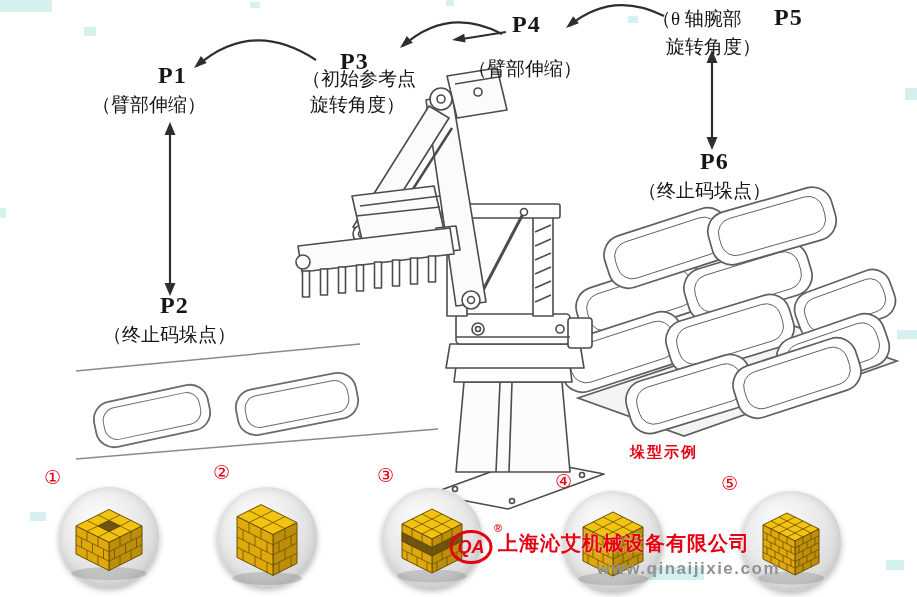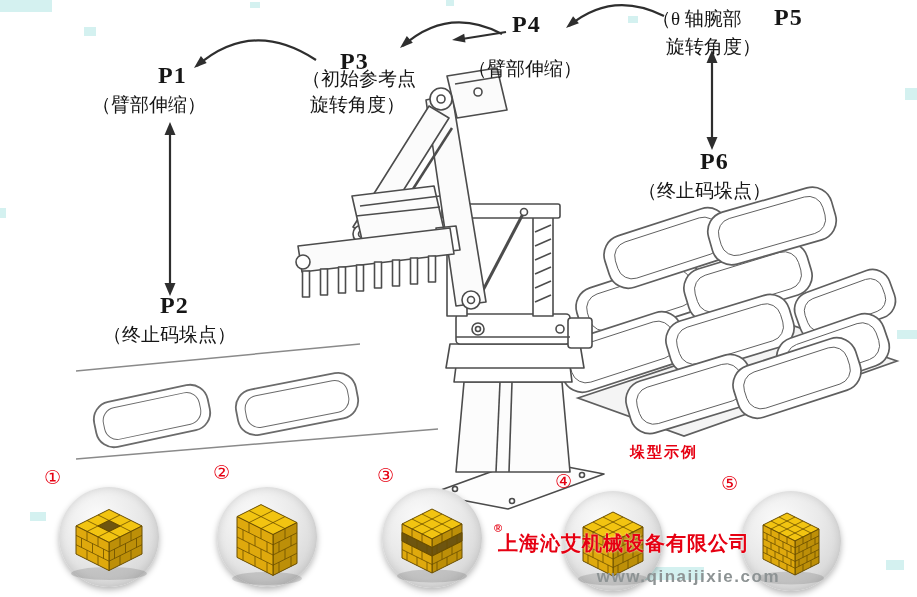--- a/index.html
+++ b/index.html
@@ -17,21 +17,21 @@
   .sample svg{width:100%;height:100%}
   .num{position:absolute;font-size:19px;color:#e60012;font-family:"DejaVu Sans",sans-serif}
   .samples-title{position:absolute;color:#e60012;font-weight:bold;font-size:15px;
           letter-spacing:2px;font-family:"Liberation Sans",sans-serif}
   .qa-logo{position:absolute;width:48px;height:46px}
   .reg{position:absolute;font-size:11px;color:#e60012;font-weight:bold;font-family:"Liberation Sans",sans-serif}
   .wm-text{position:absolute;width:282px}
   .company{font-size:20px;font-weight:bold;color:#e60012;letter-spacing:1px;
           font-family:"Liberation Sans",sans-serif;text-shadow:0 0 2px rgba(255,255,255,.9)}
   .website{font-size:17px;font-weight:bold;color:#8d9394;letter-spacing:1.5px;text-align:right;
-          margin-top:10px;font-family:"Liberation Sans",sans-serif}
+          margin-top:2px;font-family:"Liberation Sans",sans-serif}
   .wm-patch{position:absolute;background:#a9e3e2;opacity:.5}
 </style>
 </head>
 <body>
 
 <div class="stage">
 
   <div class="wm-patch" style="left:0;top:0;width:52px;height:12px"></div>
   <div class="wm-patch" style="left:84px;top:27px;width:12px;height:9px"></div>
   <div class="wm-patch" style="left:250px;top:2px;width:10px;height:6px"></div>
@@ -425,19 +425,25 @@
         <line x1="42" y1="64.4" x2="42" y2="71.2" stroke="#6a4e00" stroke-width="0.8"></line>
         <line x1="50" y1="68.4" x2="50" y2="75.2" stroke="#6a4e00" stroke-width="0.8"></line>
         <line x1="70" y1="69.2" x2="70" y2="76" stroke="#6a4e00" stroke-width="0.8"></line>
         <line x1="62" y1="73.2" x2="62" y2="80" stroke="#6a4e00" stroke-width="0.8"></line>
         <line x1="30" y1="65.2" x2="30" y2="72" stroke="#6a4e00" stroke-width="0.8"></line>
         <line x1="38" y1="69.2" x2="38" y2="76" stroke="#6a4e00" stroke-width="0.8"></line>
         <line x1="46" y1="73.2" x2="46" y2="80" stroke="#6a4e00" stroke-width="0.8"></line>
       </svg>
     </div>
 
+  <div class="qa-logo" style="left:448px;top:522px">
+    <svg viewBox="0 0 48 46" width="48" height="46">
+      <ellipse cx="23" cy="25" rx="20" ry="15.5" fill="none" stroke="#e60012" stroke-width="3"></ellipse>
+      <text x="23" y="31" font-size="18" font-weight="bold" font-style="italic" fill="#e60012" text-anchor="middle" font-family="Liberation Sans, sans-serif">QA</text>
+    </svg>
+  </div>
   <span class="reg" style="left:494px;top:522px">®</span>
   <div class="wm-text" style="left:498px;top:530px">
     <div class="company">上海沁艾机械设备有限公司</div>
     <div class="website">www.qinaijixie.com</div>
   </div>
 
 </div>
 
 </body></html>

